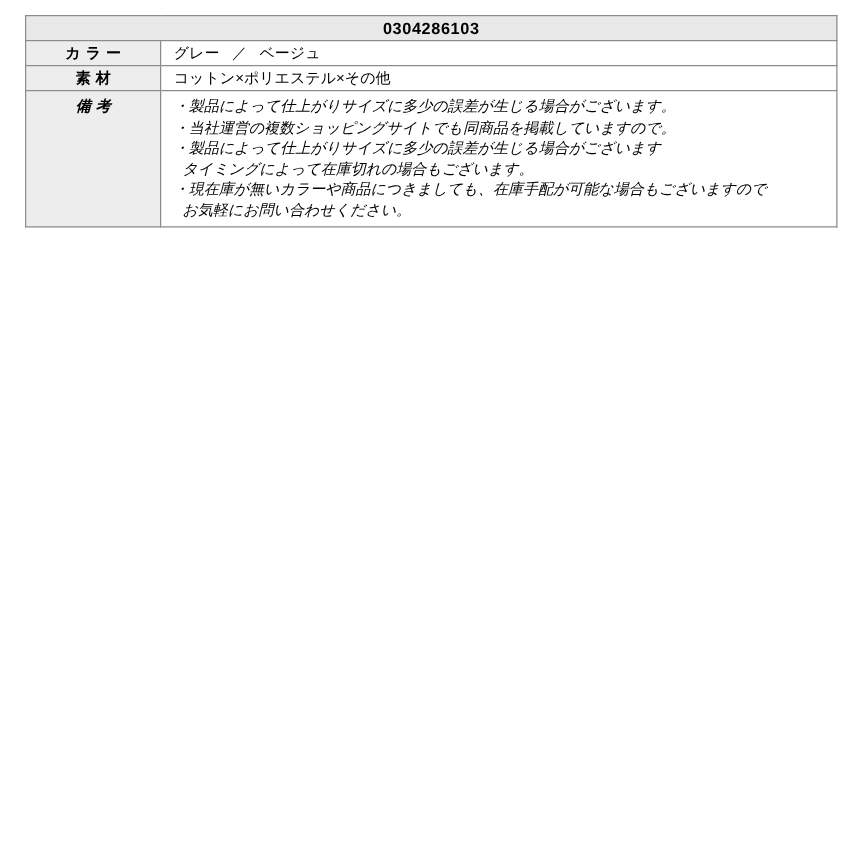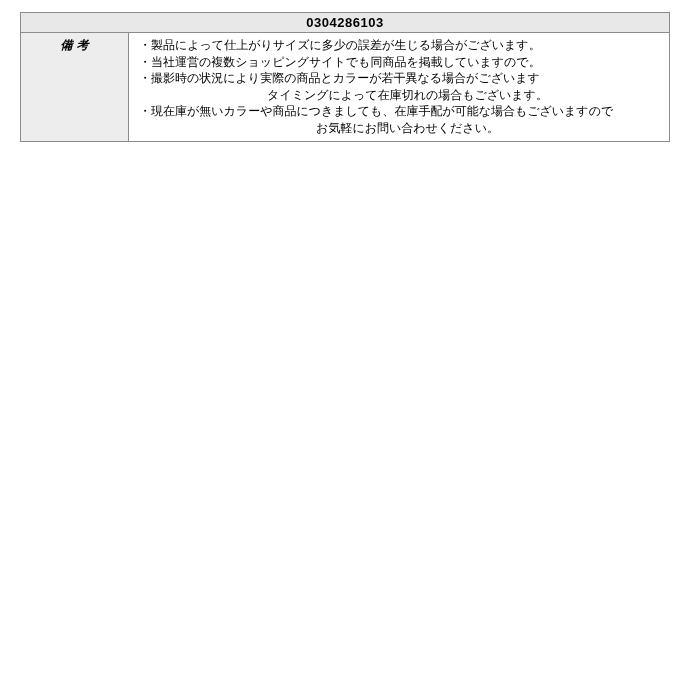--- a/index.html
+++ b/index.html
@@ -69,55 +69,67 @@
     height: 17px;
     line-height: 17px;
   }
   .color-text .sep {
     padding: 0 10px;
   }
   .notes {
     padding: 4px 0 5px 10px !important;
     font-size: 12px;
     line-height: 16.5px;
+    font-style: italic;
   }
   .note-item {
     display: block;
     white-space: nowrap;
   }
   .note-line-2 {
     display: block;
     padding-left: 7px;
     white-space: nowrap;
-    text-align: center;
   }
 </style>
 </head>
 <body>
 
 <div class="page">
 
   <table class="spec-table">
     <colgroup>
       <col style="width:108px">
       <col>
     </colgroup>
     <tbody>
       <tr>
         <td class="title-cell" colspan="2">0304286103</td>
       </tr>
 
+      <tr class="row-color">
+        <td class="label-cell">カラー</td>
+        <td class="value-cell">
+          <span class="color-text">
+            <span>グレー</span><span class="sep">／</span><span>ベージュ</span>
+          </span>
+        </td>
+      </tr>
 
+      <tr class="row-material">
+        <td class="label-cell">素材</td>
+        <td class="value-cell">コットン×ポリエステル×その他</td>
+      </tr>
 
       <tr class="row-notes">
         <td class="label-cell top-align">備考</td>
         <td class="value-cell notes">
           <span class="note-item">・製品によって仕上がりサイズに多少の誤差が生じる場合がございます。</span>
           <span class="note-item">・当社運営の複数ショッピングサイトでも同商品を掲載していますので。</span>
-          <span class="note-item">・撮影時の状況により実際の商品とカラーが若干異なる場合がございます</span>
+          <span class="note-item">・製品によって仕上がりサイズに多少の誤差が生じる場合がございます</span>
           <span class="note-line-2">タイミングによって在庫切れの場合もございます。</span>
           <span class="note-item">・現在庫が無いカラーや商品につきましても、在庫手配が可能な場合もございますので</span>
           <span class="note-line-2">お気軽にお問い合わせください。</span>
         </td>
       </tr>
     </tbody>
   </table>
 
 </div>
 

